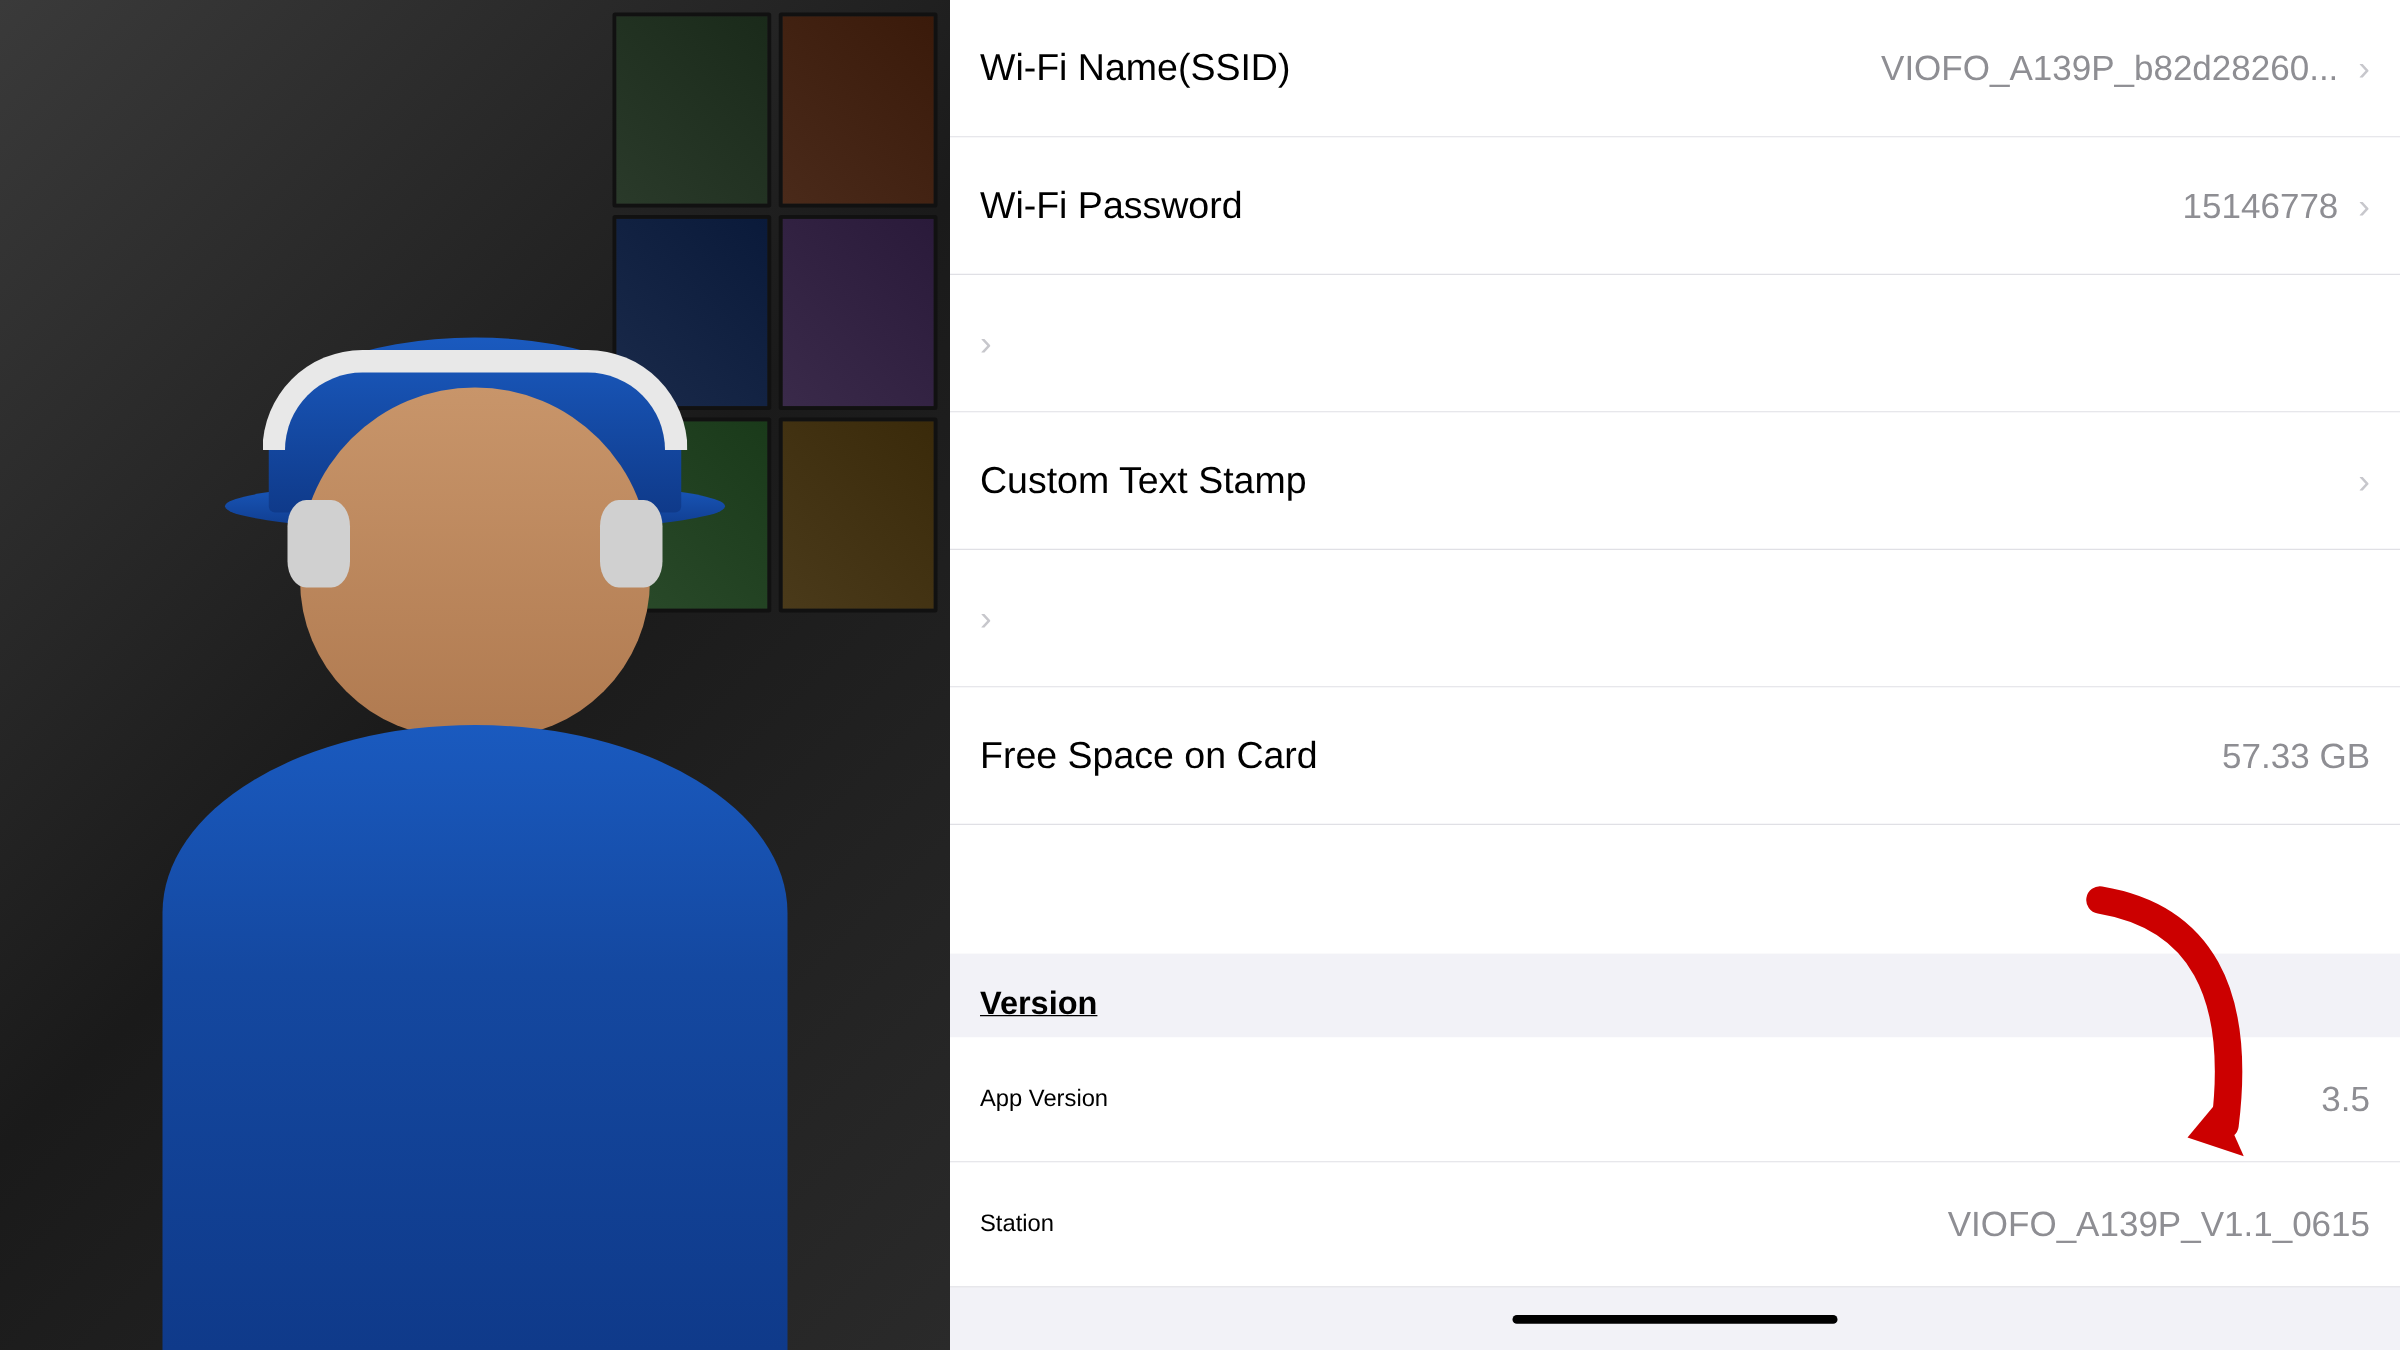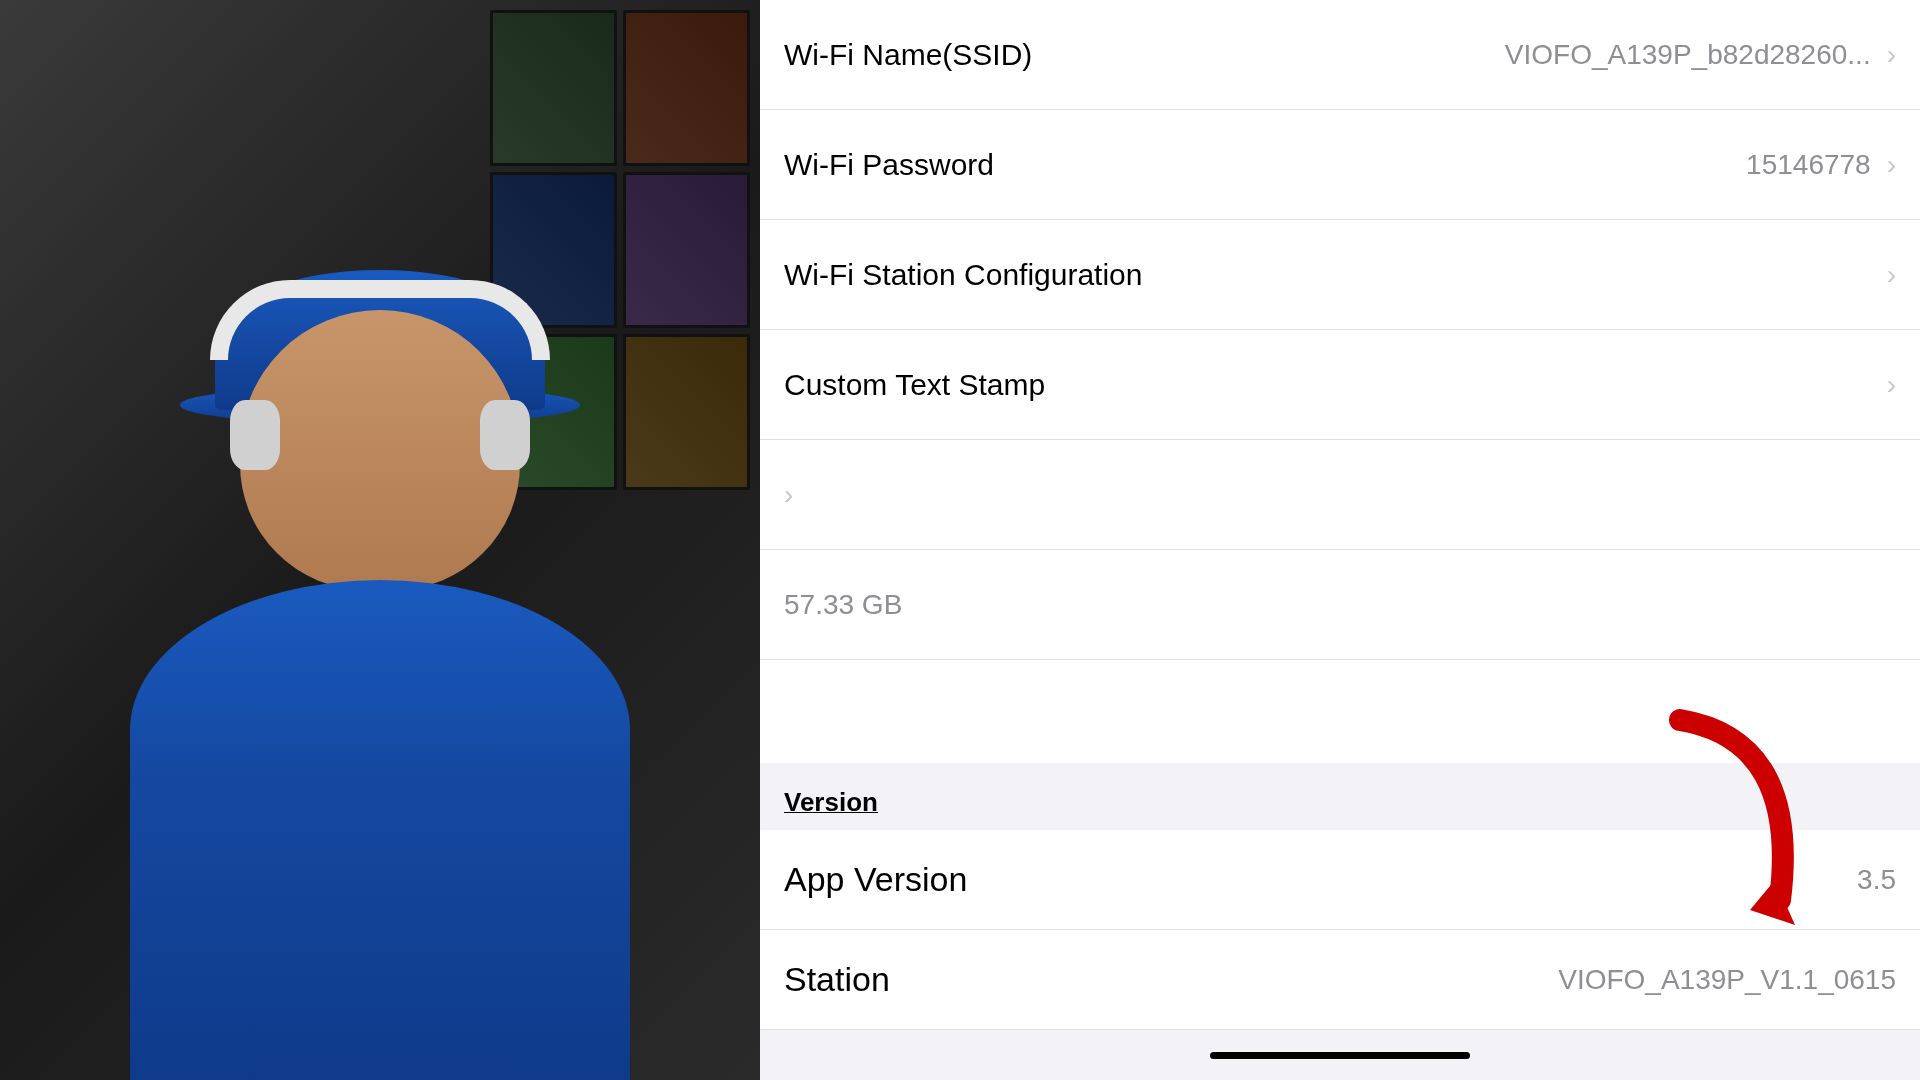--- a/index.html
+++ b/index.html
@@ -218,21 +218,21 @@
       align-items: center;
       justify-content: space-between;
       padding: 0 24px;
       height: 100px;
       border-bottom: 1px solid #e0e0e5;
       background: #ffffff;
       position: relative;
     }
 
     .version-item-label {
-      font-size: 34px;
+      font-size: 19px;
       color: #000000;
     }
 
     .version-item-value {
       font-size: 28px;
       color: #8e8e93;
     }
 
     
     .home-indicator {
@@ -308,21 +308,20 @@
         <span class="settings-item-label">Wi-Fi Password</span>
         <div class="settings-item-right">
           <span class="settings-item-value">15146778</span>
           <span class="chevron">›</span>
         </div>
       </div>
     </div>
 
     <div class="settings-item">
       <div class="item-row">
-        <span class="settings-item-label">Wi-Fi Station Configuration</span>
         <div class="settings-item-right">
           <span class="chevron">›</span>
         </div>
       </div>
     </div>
 
     <div class="settings-item">
       <div class="item-row">
         <span class="settings-item-label">Custom Text Stamp</span>
         <div class="settings-item-right">
@@ -334,20 +333,21 @@
     <div class="settings-item">
       <div class="item-row">
         <div class="settings-item-right">
           <span class="chevron">›</span>
         </div>
       </div>
     </div>
 
     <div class="settings-item" style="cursor:default;">
       <div class="item-row">
+        <span class="settings-item-label">Free Space on Card</span>
         <div class="settings-item-right">
           <span class="settings-item-value">57.33 GB</span>
         </div>
       </div>
     </div>
 
   </div>
 
   <div class="version-header">
     <span class="version-header-text">Version</span>

